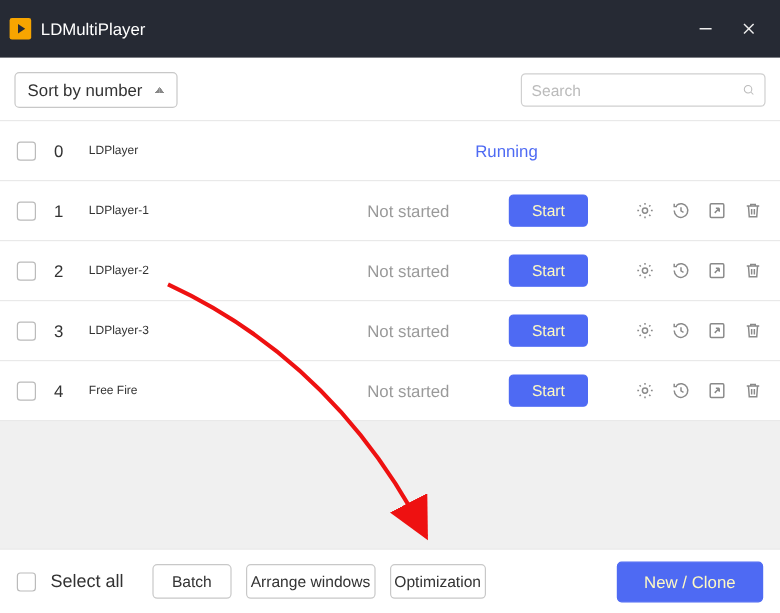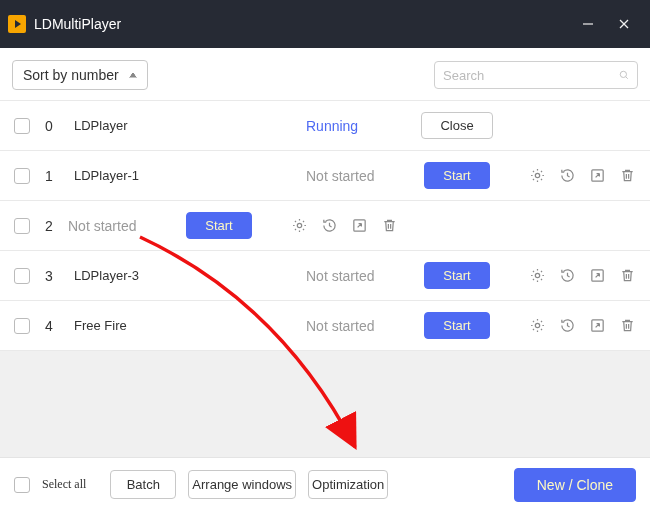--- a/index.html
+++ b/index.html
@@ -16,34 +16,34 @@
 .spacer { flex: 1; }
 .search { border: 1px solid #d0d0d0; border-radius: 4px; height: 28px; width: 204px; display: flex; align-items: center; padding: 0 8px; color: #aaa; background: #fff; }
 .search input { border: none; outline: none; flex: 1; font-size: 13px; color: #333; background: transparent; }
 .search input::placeholder { color: #bbb; }
 .search svg { width: 14px; height: 14px; }
 .list { }
 .row { display: flex; align-items: center; height: 50px; border-top: 1px solid #e9e9e9; padding: 0 14px; gap: 12px; background: #fff; }
 .row:first-child { border-top: 1px solid #e9e9e9; }
 .chk { width: 16px; height: 16px; border: 1px solid #bbb; border-radius: 3px; background: #fff; cursor: pointer; flex-shrink: 0; }
 .idx { width: 14px; text-align: center; color: #333; font-size: 14px; }
-.name { flex: 1; font-size: 13px; color: #333; padding-left: 6px; }
+.name { flex: 1; font-size: 10px; color: #333; padding-left: 6px; }
 .status { width: 100px; text-align: left; font-size: 14px; color: #9a9a9a; }
 .status.running { color: #4e6af3; }
 .btn { border: 1px solid #c8c8c8; border-radius: 4px; padding: 5px 18px; font-size: 13px; background: #fff; cursor: pointer; color: #333; min-width: 66px; text-align: center; }
 .btn.primary { background: #4e6af3; border-color: #4e6af3; color: #fef9c3; }
 .btn-col { width: 78px; display: flex; justify-content: center; }
 .actions { display: flex; gap: 12px; width: 128px; justify-content: flex-end; align-items: center; }
 .actions .ico { width: 18px; height: 18px; color: #8a8a8a; cursor: pointer; display: flex; align-items: center; justify-content: center; }
 .actions .ico.blank { visibility: hidden; }
 .actions svg { width: 17px; height: 17px; }
 .gap { height: 110px; background: #f0f0f0; border-top: 1px solid #e9e9e9; position: relative; }
 .footer { position: absolute; bottom: 0; left: 0; right: 0; height: 54px; background: #fff; border-top: 1px solid #e4e4e4; display: flex; align-items: center; padding: 0 14px; gap: 12px; }
 .footer .chk { margin-right: 0; }
-.footer .sel-label { font-size: 12px; color: #333; margin-right: 12px; font-family: Liberation Serif, serif; }
+.footer .sel-label { font-size: 15px; color: #333; margin-right: 12px; }
 .footer .btn { padding: 6px 3px; font-size: 13px; }
 .footer .spacer { flex: 1; }
 .footer .btn.primary { padding: 8px 22px; font-size: 14px; }
 .arrow-svg { position: absolute; left: 130px; top: 232px; pointer-events: none; }
 </style>
 </head>
 <body>
 
 <div class="titlebar">
   <div class="logo"></div>
@@ -73,23 +73,20 @@
   </div>
 </div>
 
 <div class="list">
 
   <div class="row">
     <div class="chk"></div>
     <div class="idx">0</div>
     <div class="name">LDPlayer</div>
     <div class="status running">Running</div>
-    <div class="btn-col">
-        <div class="btn">Close</div>
-      </div>
     <div class="actions">
       <div class="ico blank"></div>
       <div class="ico blank"></div>
       <div class="ico blank"></div>
       <div class="ico blank"></div>
     </div>
   </div>
 
   <div class="row">
     <div class="chk"></div>
@@ -123,20 +120,21 @@
           <svg viewBox="0 0 18 18" fill="none" stroke="currentColor" stroke-width="1.3">
             <path d="M3.5 5h11M7 5V3.5h4V5M5 5l.7 9.5h6.6L13 5M7.8 7.5v5M10.2 7.5v5"></path>
           </svg>
         </div>
     </div>
   </div>
 
   <div class="row">
     <div class="chk"></div>
     <div class="idx">2</div>
+    <div class="name">LDPlayer-2</div>
     <div class="status">Not started</div>
     <div class="btn-col">
         <div class="btn primary">Start</div>
       </div>
     <div class="actions">
       <div class="ico">
           <svg viewBox="0 0 18 18" fill="none" stroke="currentColor" stroke-width="1.3">
             <circle cx="9" cy="9" r="2.3"></circle>
             <path d="M9 2.2v1.6M9 14.2v1.6M15.8 9h-1.6M3.8 9H2.2M13.8 4.2l-1.1 1.1M5.3 12.7l-1.1 1.1M13.8 13.8l-1.1-1.1M5.3 5.3 4.2 4.2"></path>
           </svg>

